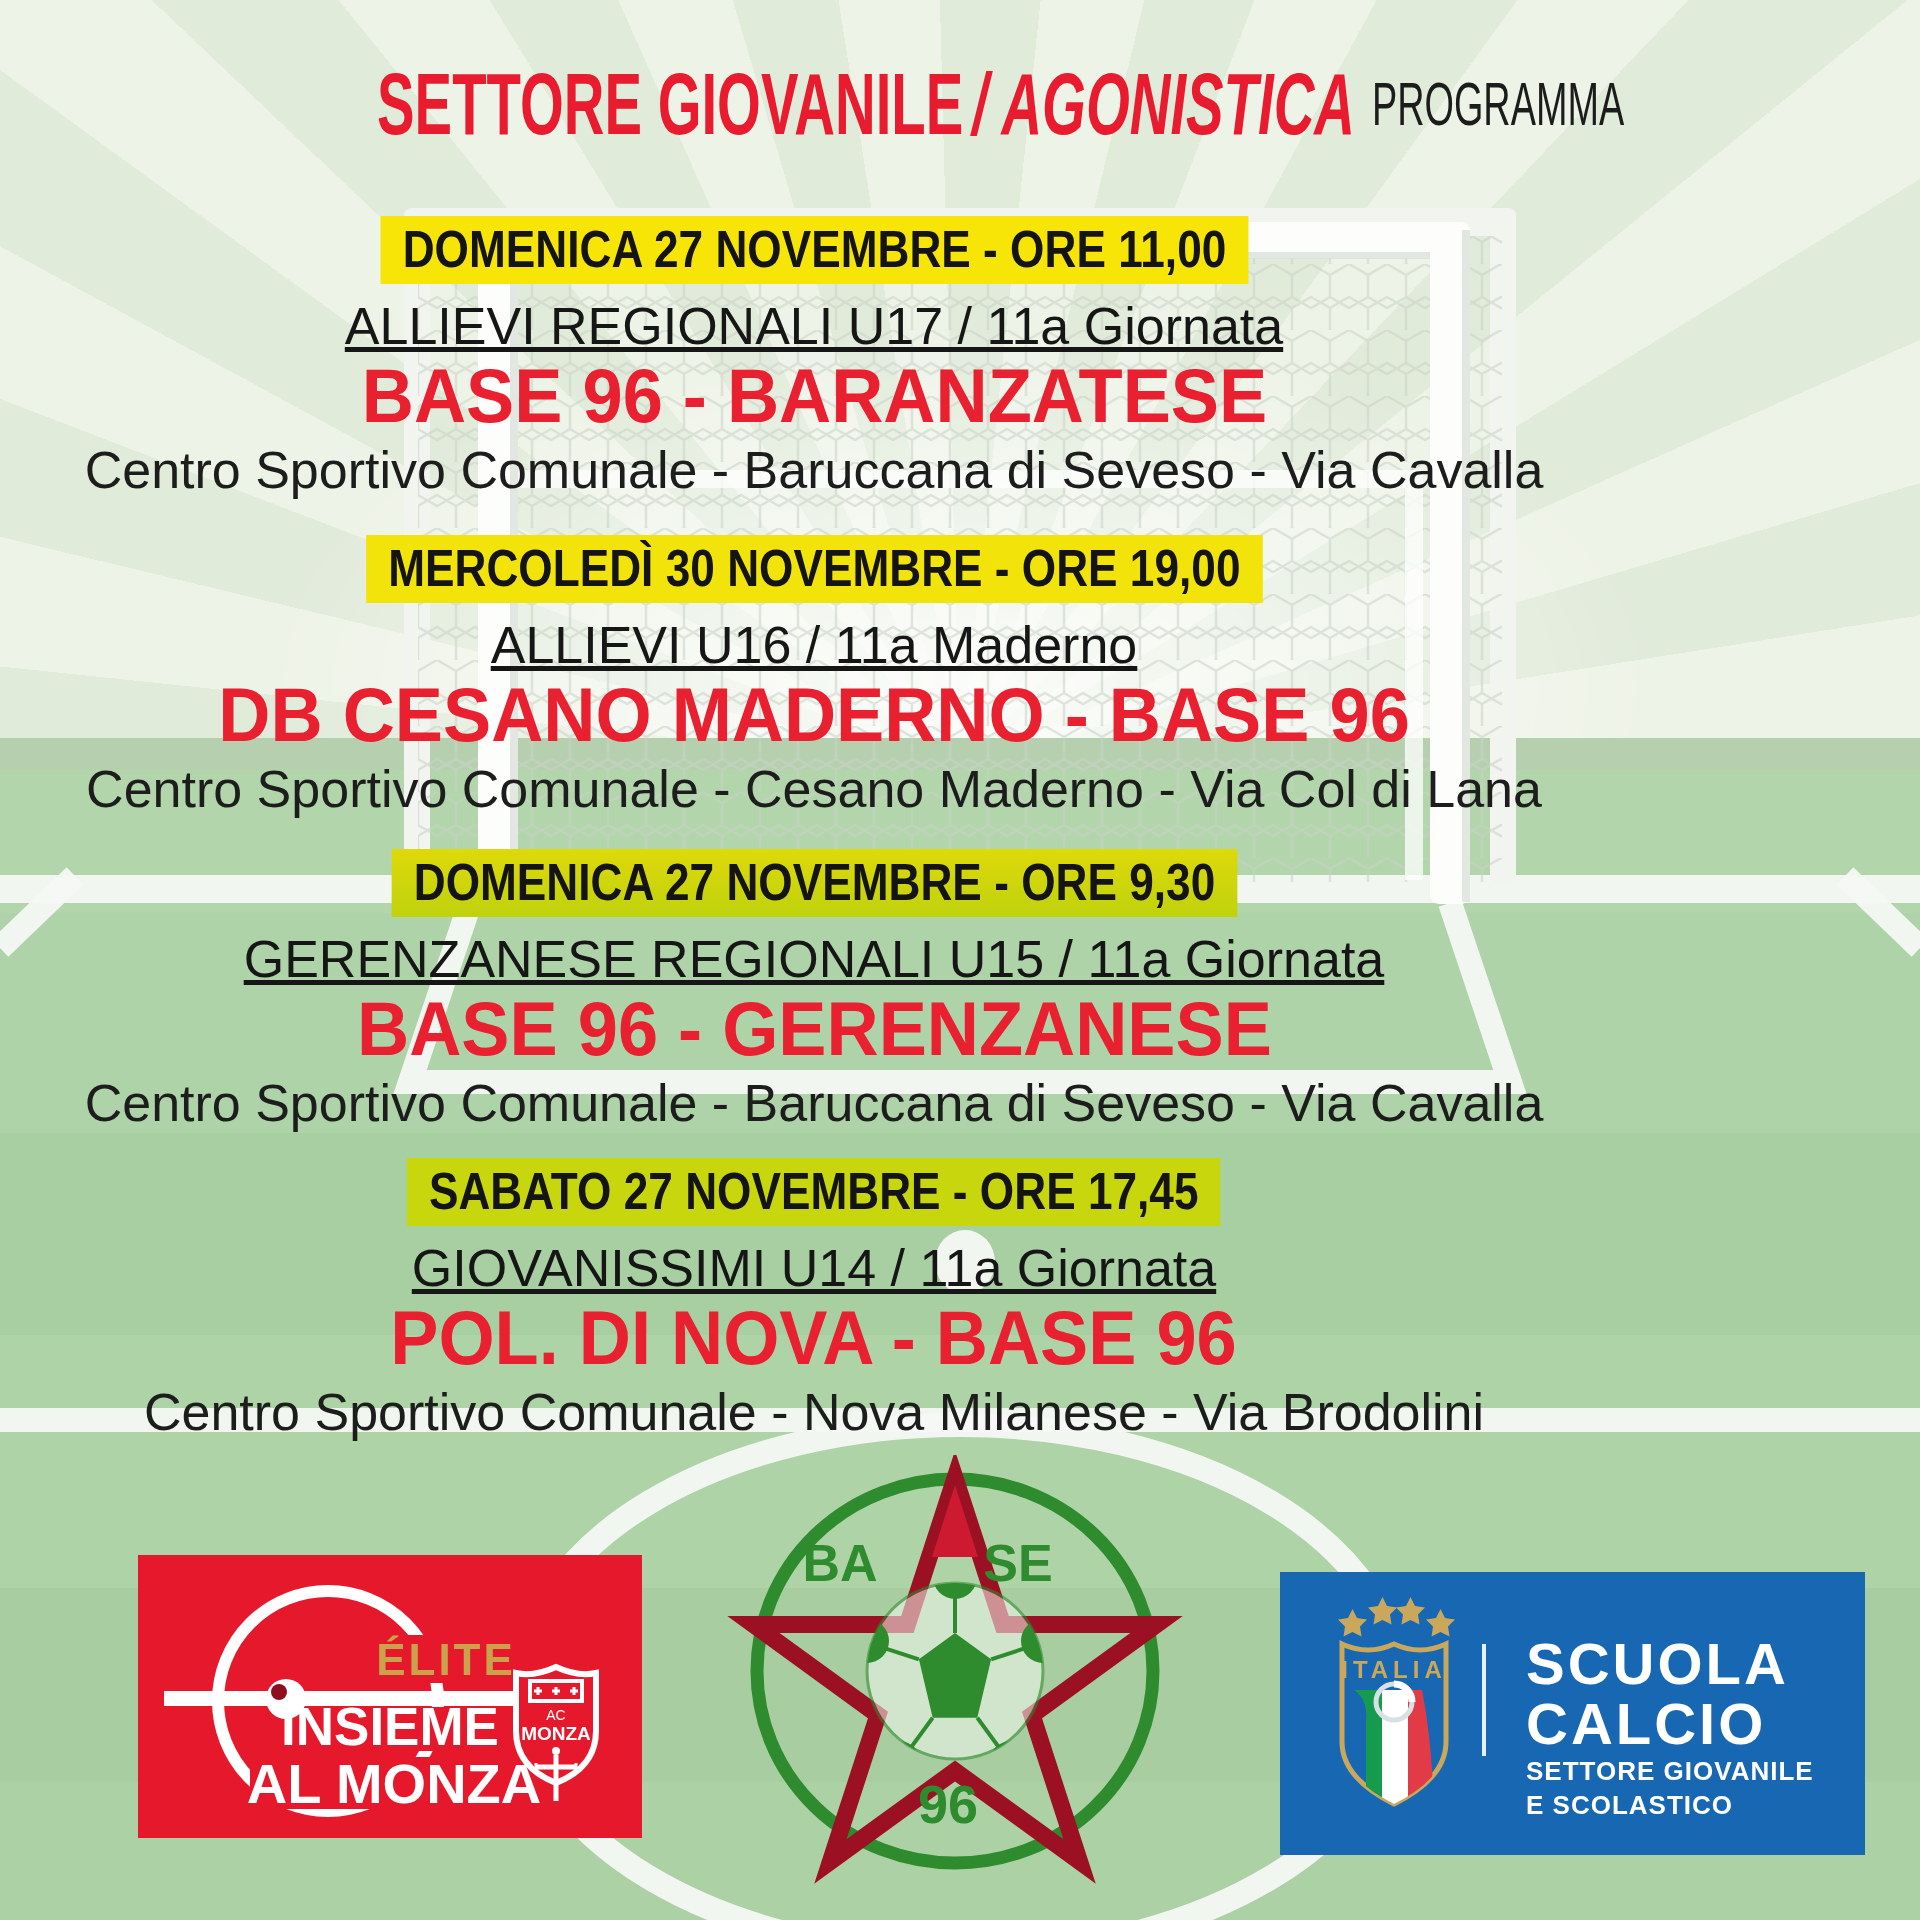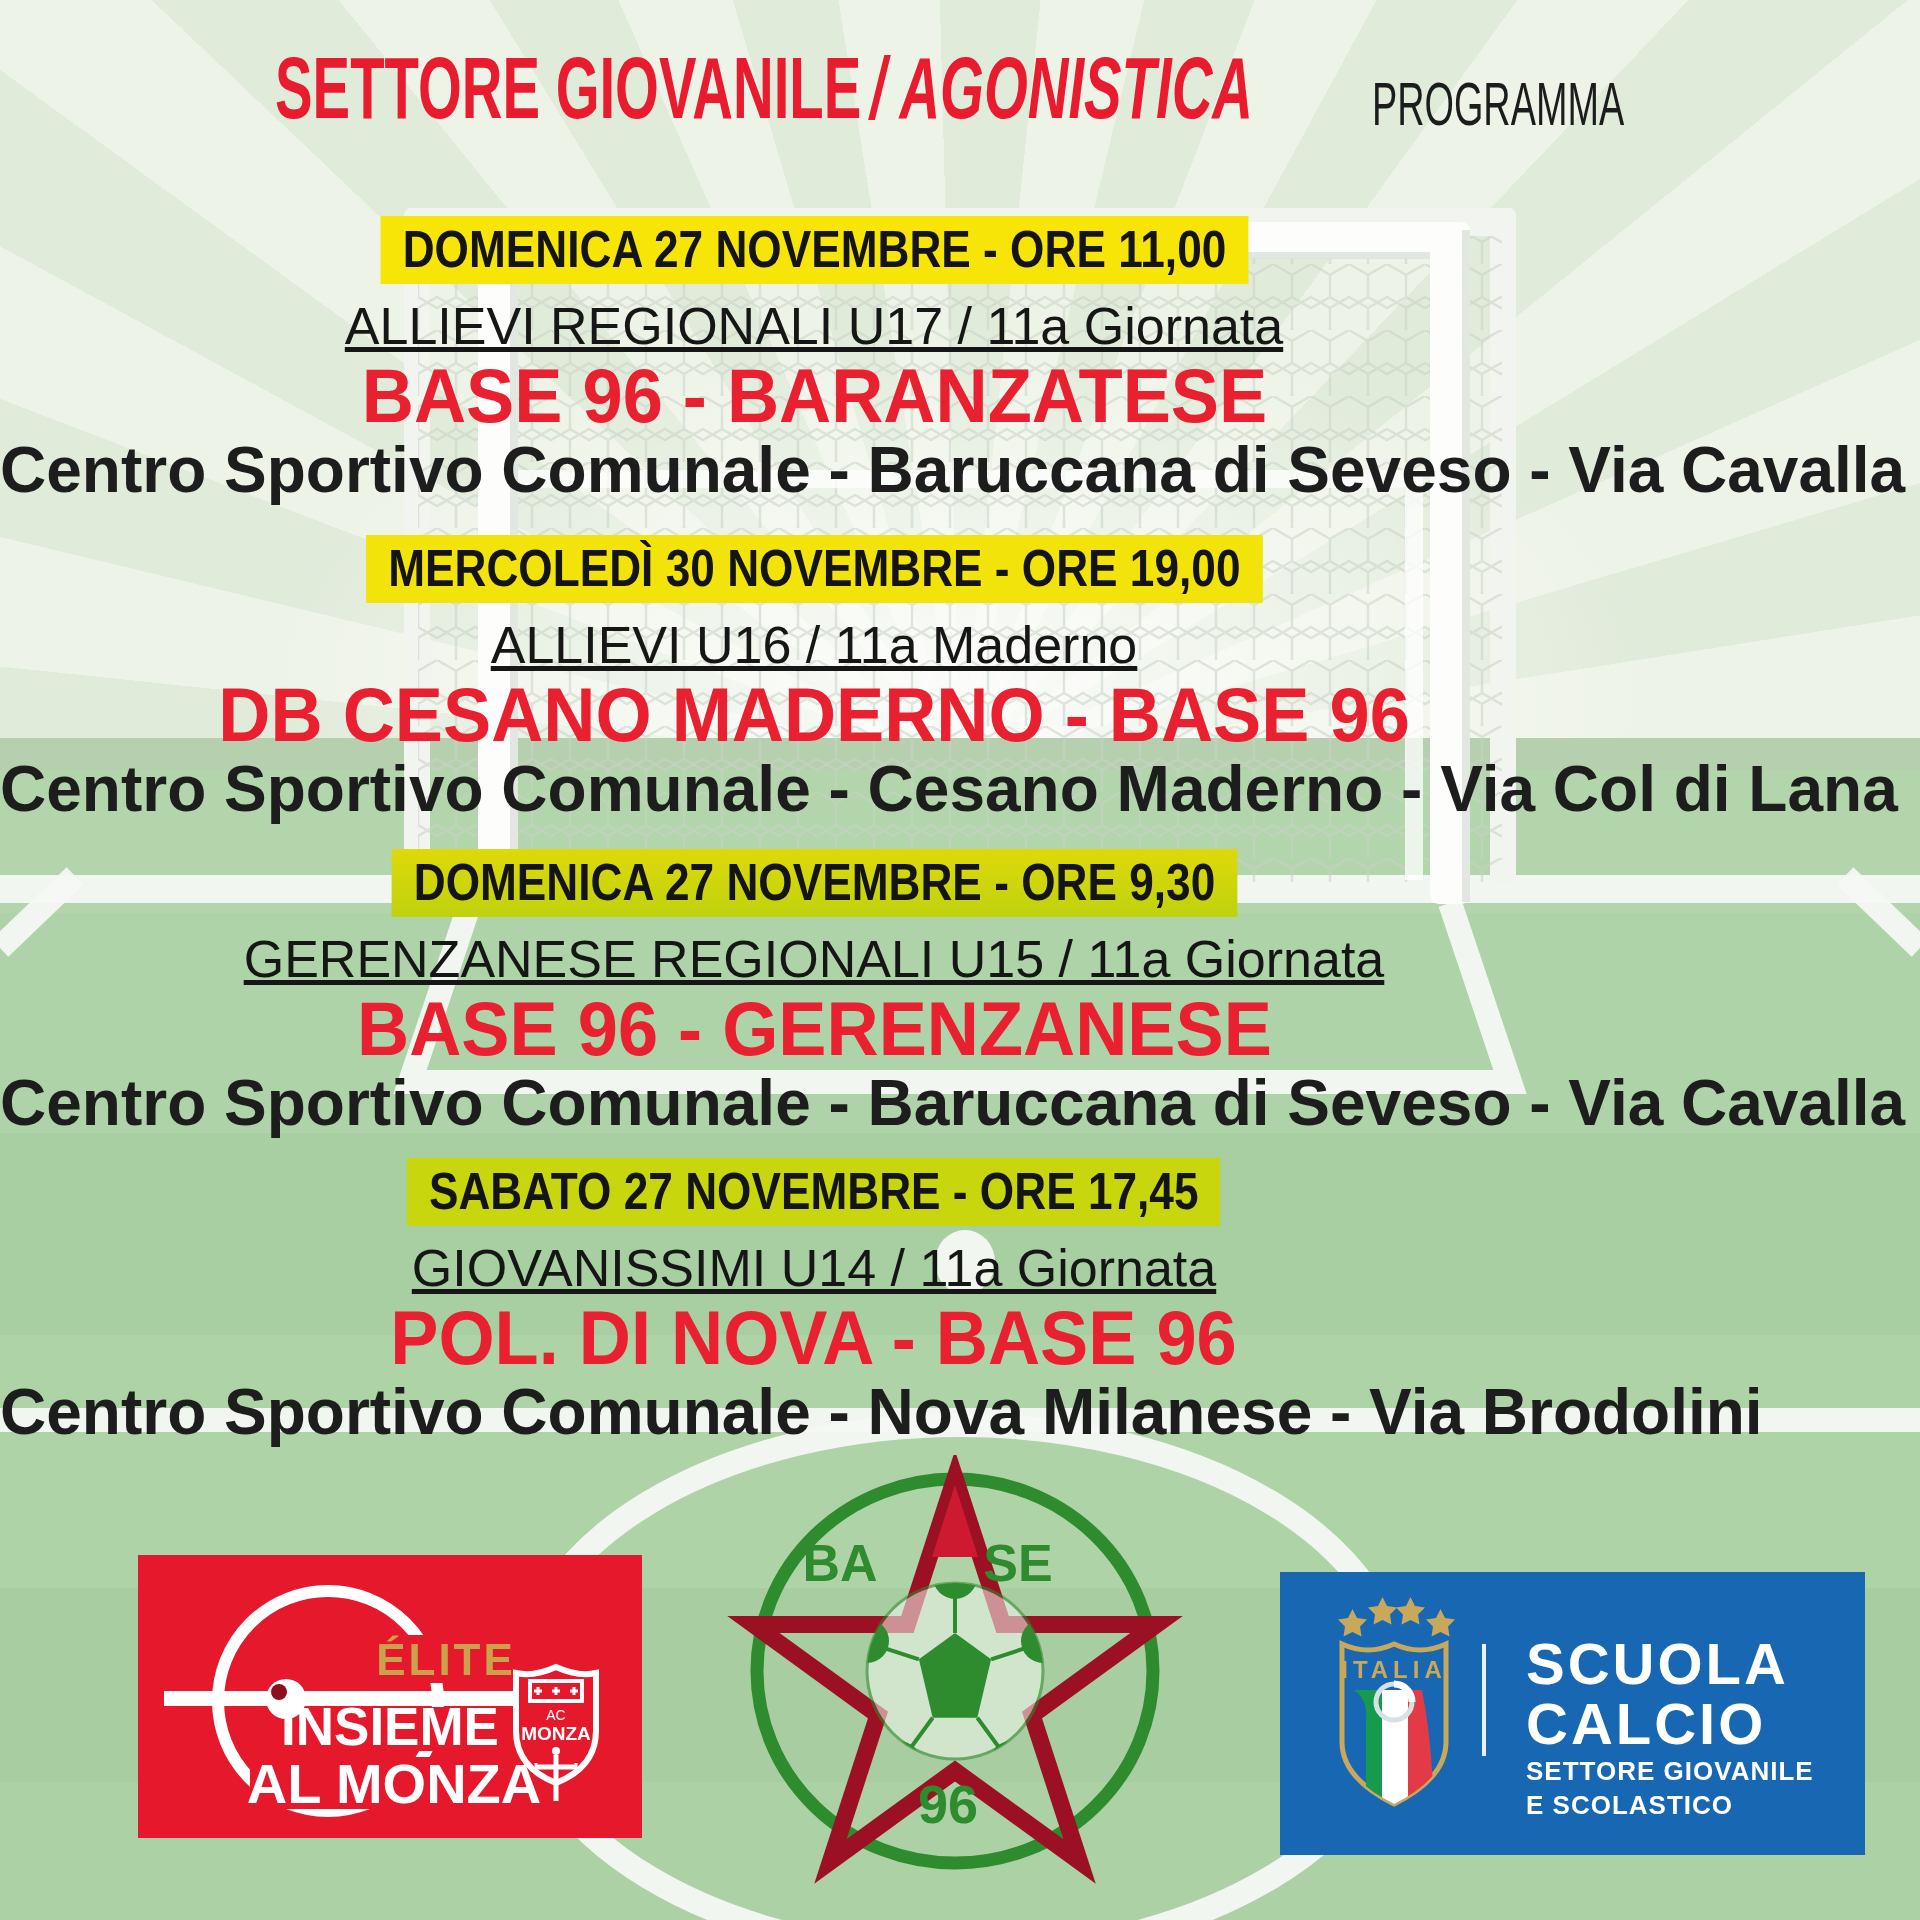--- a/index.html
+++ b/index.html
@@ -22,21 +22,21 @@
       #afd3a8 175px, #afd3a8 395px,
       #a8cfa1 395px, #a8cfa1 597px,
       #aed3a7 597px, #aed3a7 850px,
       #a7cda0 850px, #a7cda0 1044px,
       #acd1a5 1044px,#acd1a5 1182px);
   }
   svg.layer{position:absolute;left:0;top:0;}
   .markings{z-index:1;}
   .goal{z-index:2;}
   
-  .title-row{position:absolute;top:42px;left:0;width:1630px;text-align:left;z-index:5;}
+  .title-row{position:absolute;top:58px;left:0;width:1630px;text-align:right;z-index:5;}
   .title-text{
     display:inline-block;transform:scaleX(.64);transform-origin:center;
     font-size:88px;line-height:92px;font-weight:700;color:#e81c2e;white-space:nowrap;letter-spacing:0;
   }
   .title-text .it{font-style:italic;margin-left:14px;}
   .programma{
     position:absolute;left:1372px;top:74px;z-index:5;
     font-size:61px;line-height:61px;font-weight:400;color:#1c1c1c;
     transform:scaleX(.62);transform-origin:left center;white-space:nowrap;
   }
@@ -46,21 +46,21 @@
     display:inline-block;padding:7px 26px 9px;font-weight:700;font-size:52px;line-height:52px;
     color:#141414;transform:scaleX(.85);transform-origin:center;
   }
   .b0{background:#f6e506;}
   .b1{background:#f2e40a;}
   .b2{background:linear-gradient(180deg,#ded90a,#bfd20d);}
   .b3{background:#c8d60e;}
   .category{font-size:52px;line-height:58px;font-weight:400;color:#161616;text-decoration:underline;}
   .matchname{font-size:76px;line-height:80px;font-weight:700;color:#e8202f;text-decoration:underline;}
   .matchname span{display:inline-block;transform:scaleX(.95);transform-origin:center;}
-  .venue{font-size:64px;line-height:58px;font-weight:700;color:#1d1d1d;}
+  .venue{font-size:52px;line-height:58px;font-weight:400;color:#1d1d1d;}
   
   .logo-box{position:absolute;z-index:6;}
   .monza-box{left:138px;top:1555px;}
   .figc-box{left:1280px;top:1555px;margin-top:17px;}
   .base-box{left:725px;top:1455px;z-index:6;}
 </style>
 </head>
 <body>
 
 <div class="poster">

